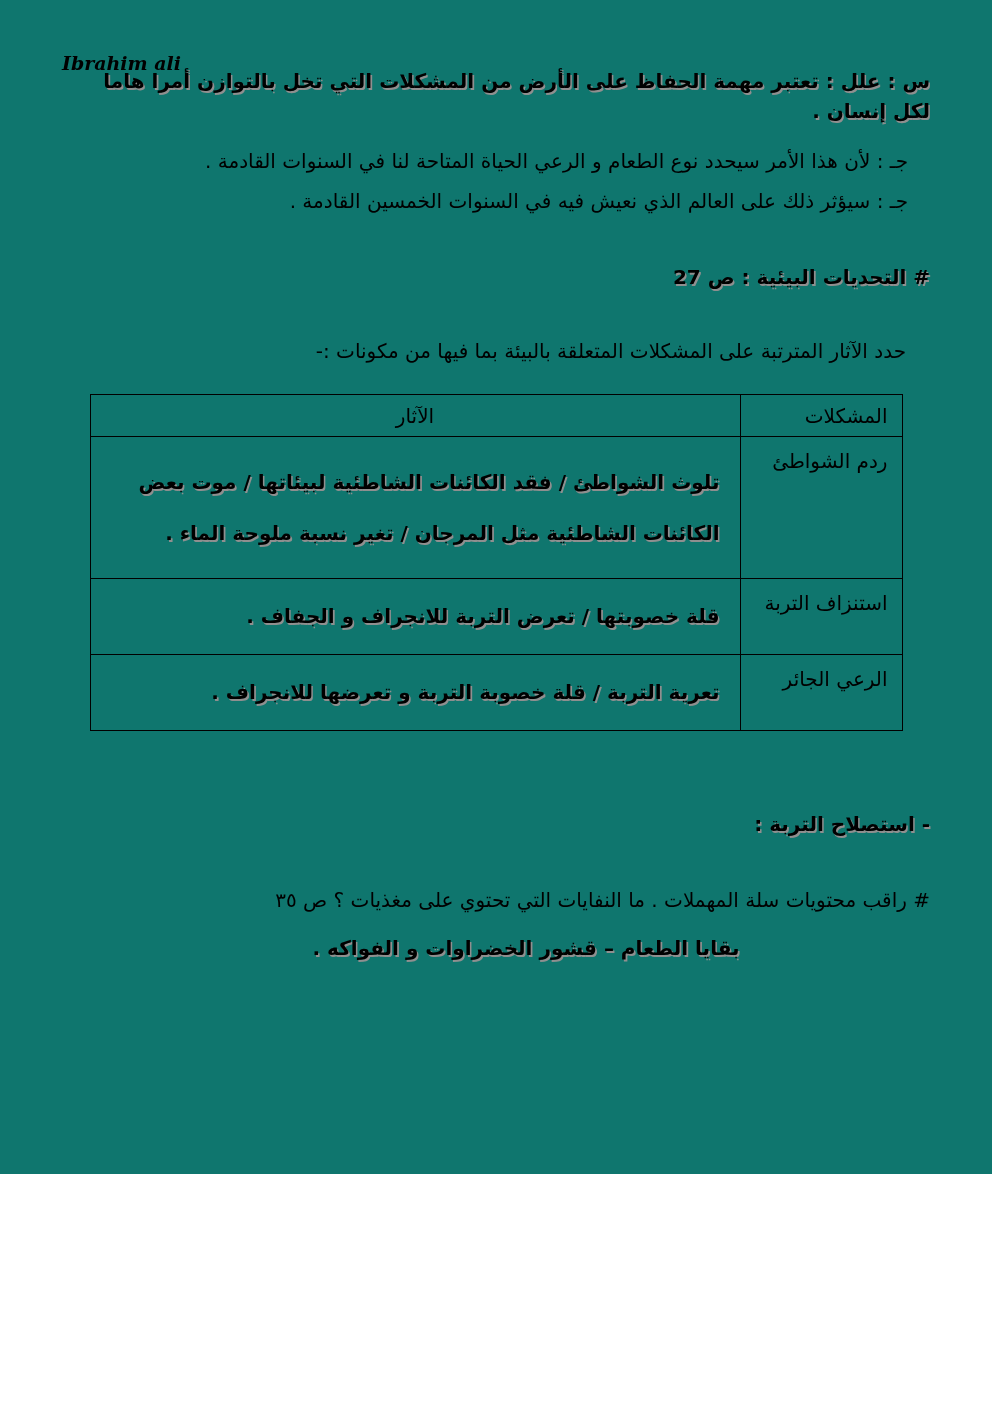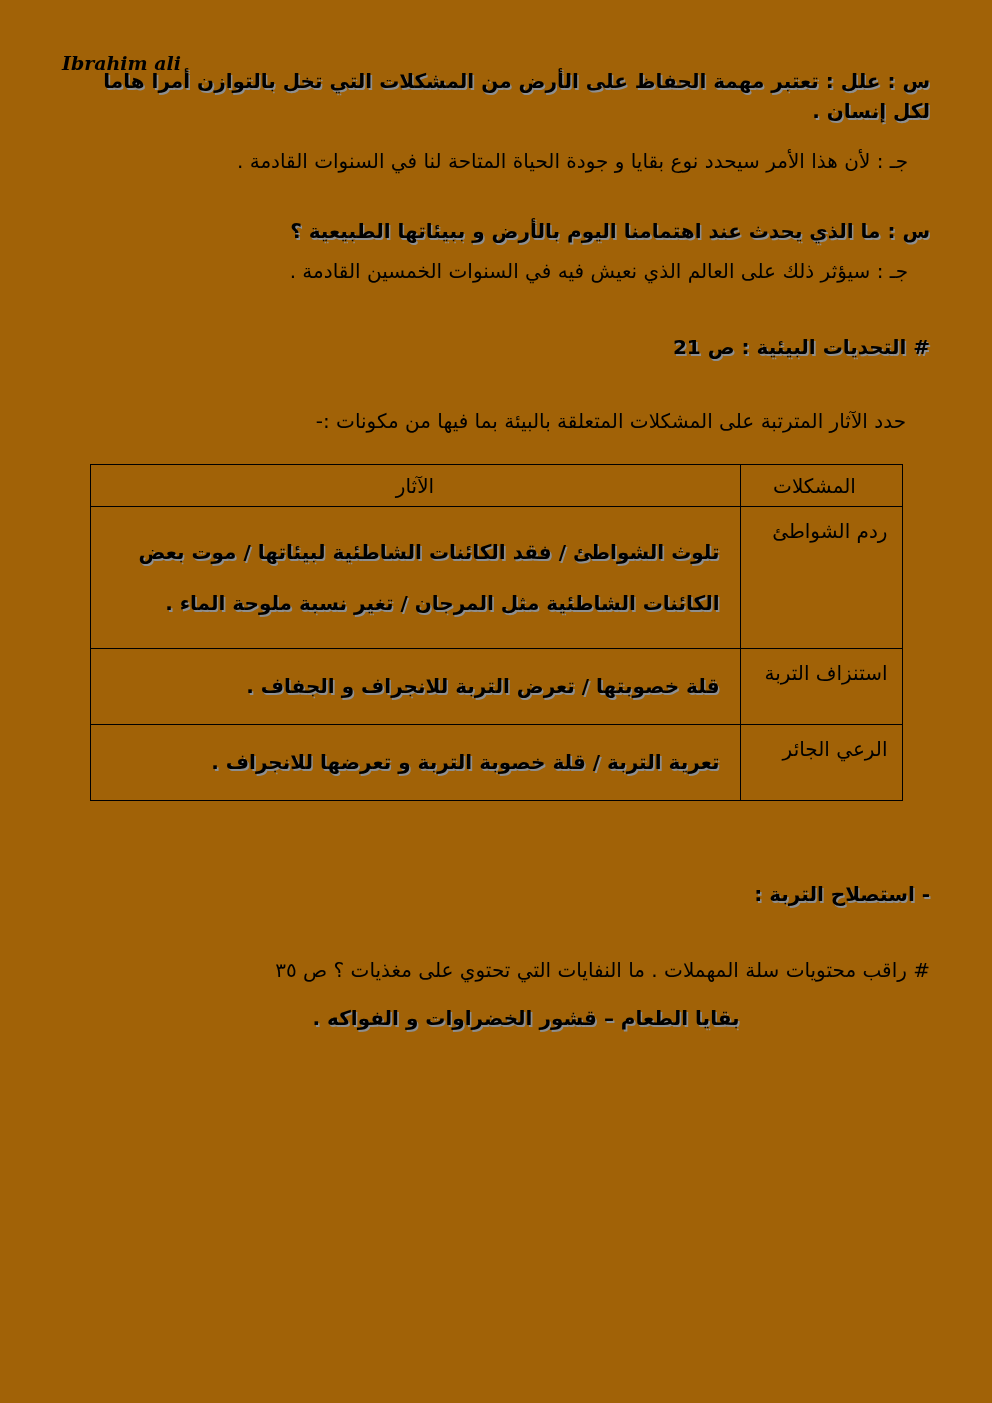--- a/index.html
+++ b/index.html
@@ -3,23 +3,23 @@
 <meta charset="utf-8">
 <style>
   html, body {
     margin: 0;
     padding: 0;
     background: #ffffff;
   }
   .page {
     position: relative;
     width: 992px;
-    height: 1403px;
+    height: 1174px;
     margin: 0 auto;
-    background: #a16207;
+    background: #0f766e;
     color: #000000;
     font-family: "DejaVu Sans", sans-serif;
     box-sizing: border-box;
     padding: 58px 62px 20px 62px;
     overflow: hidden;
   }
   .author {
     position: absolute;
     top: 52px;
     left: 62px;
@@ -61,21 +61,21 @@
     border: 1.6px solid #000;
     box-sizing: border-box;
   }
   td.col-problems { width: 162px; }
   td.col-effects  { width: 650px; }
   td.head {
     height: 42px;
     font-size: 20px;
     vertical-align: middle;
   }
-  td.head.col-problems { text-align: center; padding-right: 14px; margin-left: 44px; }
+  td.head.col-problems { text-align: right; padding-right: 14px; margin-left: 44px; }
   td.head.col-effects  { text-align: center; }
   td.problem-cell {
     vertical-align: top;
     text-align: right;
     padding: 12px 14px 0 4px;
     font-size: 20px;
   }
   td.effect-cell {
     vertical-align: middle;
     text-align: right;
@@ -98,27 +98,26 @@
 <body>
 
 <div class="page">
 
   <div class="author">Ibrahim ali</div>
 
   <div class="rtl">
 
     <p class="fancy q1">س : علل : تعتبر مهمة الحفاظ على الأرض من المشكلات التي تخل بالتوازن أمرا هاما لكل إنسان .</p>
 
-    <p class="plain a1">جـ : لأن هذا الأمر سيحدد نوع بقايا و جودة الحياة المتاحة لنا في السنوات القادمة .</p>
+    <p class="plain a1">جـ : لأن هذا الأمر سيحدد نوع الطعام و الرعي الحياة المتاحة لنا في السنوات القادمة .</p>
 
-    <p class="fancy q2">س : ما الذي يحدث عند اهتمامنا اليوم بالأرض و ببيئاتها الطبيعية ؟</p>
 
     <p class="plain a2">جـ : سيؤثر ذلك على العالم الذي نعيش فيه في السنوات الخمسين القادمة .</p>
 
-    <p class="fancy section-heading"># التحديات البيئية :  ص 21</p>
+    <p class="fancy section-heading"># التحديات البيئية :  ص 27</p>
 
     <p class="plain intro">حدد الآثار المترتبة على المشكلات المتعلقة بالبيئة بما فيها من مكونات  :-</p>
 
     <table class="effects-table">
       <tbody>
         <tr>
           <td class="head col-problems">المشكلات</td>
           <td class="head col-effects">الآثار</td>
         </tr>
 

